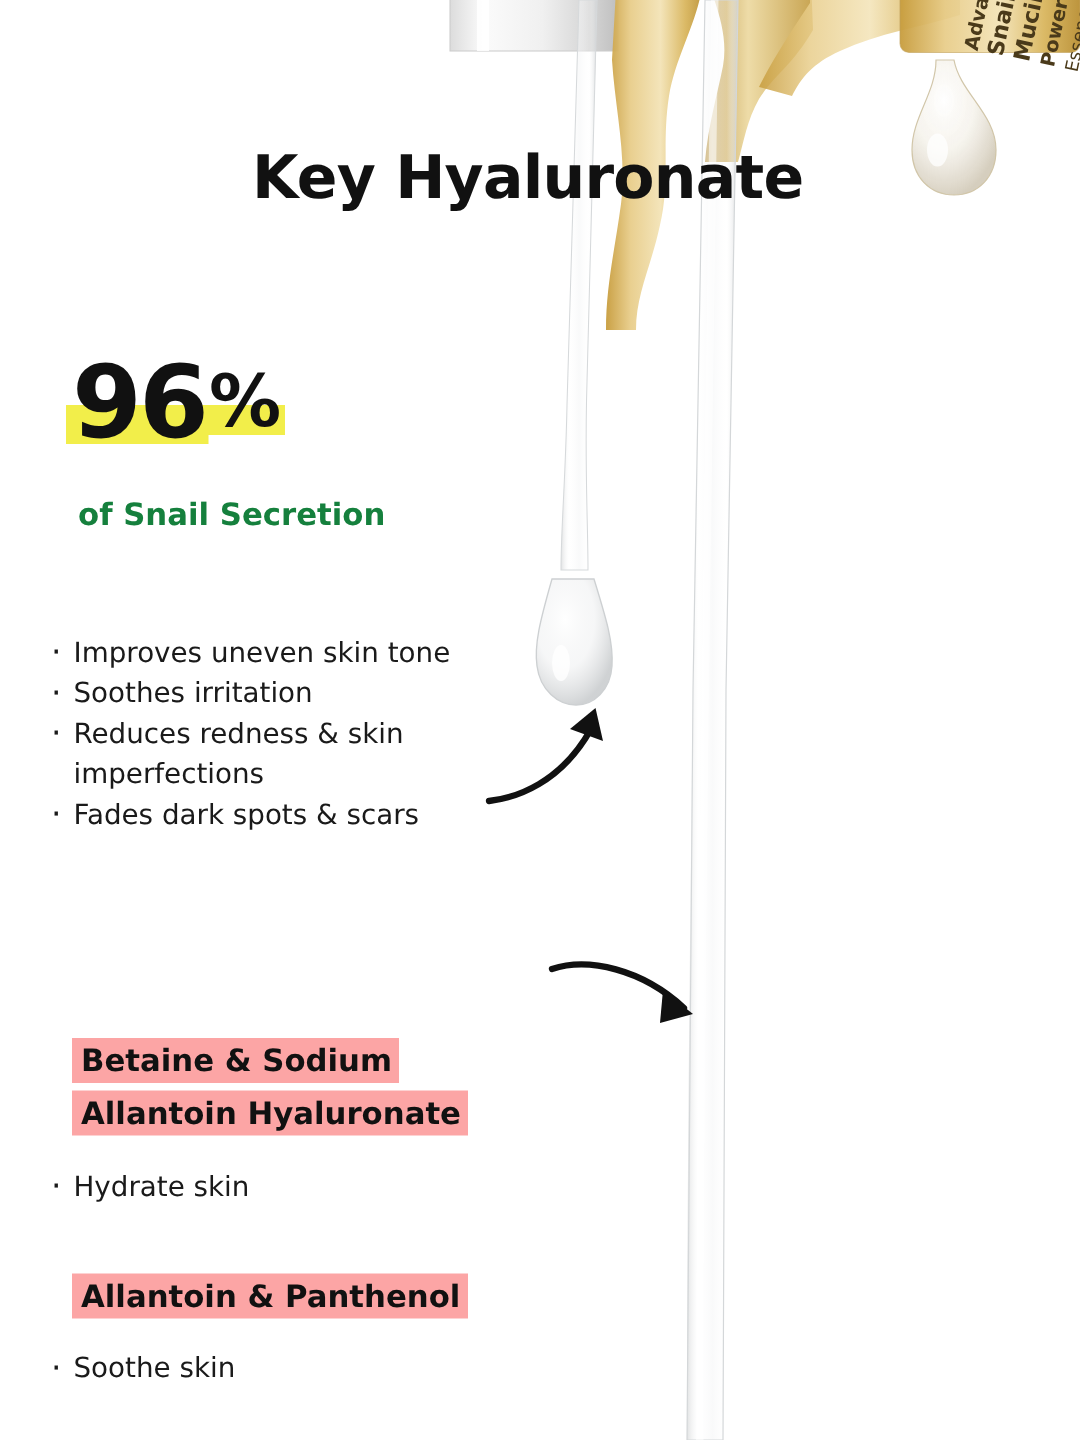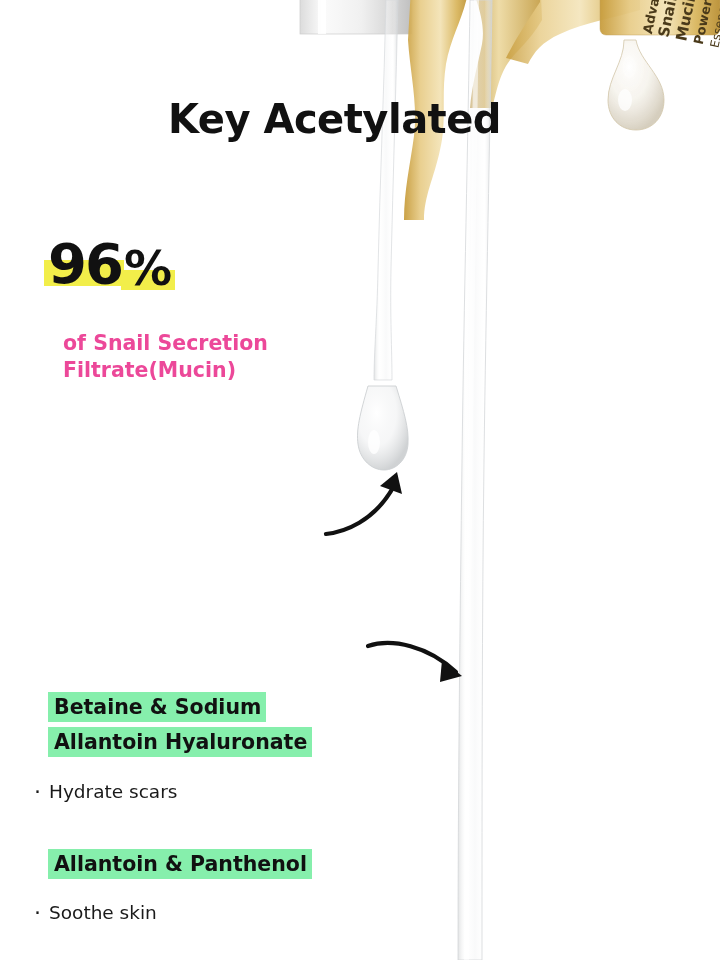--- a/index.html
+++ b/index.html
@@ -42,21 +42,21 @@
 
   .pct-wrap {
     position: absolute;
     left: 48px;
     top: 238px;
     display: flex;
     align-items: flex-start;
   }
   .pct-num {
     position: relative;
-    font-size: 56px;
+    font-size: 67px;
     font-weight: 700;
     line-height: 0.92;
     letter-spacing: -2px;
     color: #111111;
     z-index: 2;
   }
   .pct-num::after {
     content: "";
     position: absolute;
     left: -4px;
@@ -82,27 +82,27 @@
     left: -3px;
     right: -3px;
     bottom: 2px;
     height: 20px;
     background: #f2ee4a;
     z-index: -1;
   }
 
   .subhead {
     position: absolute;
-    left: 63px;
+    left: 52px;
     top: 330px;
     width: 320px;
     font-size: 20.5px;
     font-weight: 700;
     line-height: 1.32;
-    color: #ec4899;
+    color: #15803d;
   }
 
   .bullet-list {
     position: absolute;
     list-style: none;
     margin: 0;
     padding: 0;
   }
   .bullet-list li {
     position: relative;
@@ -132,21 +132,21 @@
     position: absolute;
   }
   .hl-line {
     display: inline-block;
     position: relative;
     font-size: 20.5px;
     font-weight: 700;
     line-height: 1.18;
     color: #111111;
     padding: 3px 5px 3px 6px;
-    background: #86efac;
+    background: #fca5a5;
     margin-bottom: 5px;
   }
 
   #betaine-block { left: 48px; top: 692px; }
   #allantoin-block { left: 48px; top: 832px; margin-top: 17px; }
 
   #betaine-bullets { left: 32px; top: 778px; width: 300px; }
   #allantoin-bullets { left: 32px; top: 878px; width: 300px; margin-top: 21px; }
 
   .arrow {
@@ -235,50 +235,55 @@
   </g>
 
   <g>
     <path d="M470,0 C468,140 464,300 462,460 C460,620 458,790 458,960 L482,960 C482,790 482,620 484,460 C486,300 490,140 492,0 Z" fill="url(#glassGrad)" stroke="#d4d7d9" stroke-width="0.8"></path>
     <path d="M474,0 C472,160 469,340 467,520 C465,700 464,840 464,960 L469,960 C469,840 470,700 472,520 C474,340 477,160 479,0 Z" fill="#ffffff" opacity="0.55"></path>
   </g>
 </svg>
 
 <div class="content">
 
-  <div class="title">Key Acetylated</div>
+  <div class="title">Key Hyaluronate</div>
 
   <div class="pct-wrap">
     <span class="pct-num">96</span>
     <span class="pct-sign">%</span>
   </div>
 
   <div class="subhead">
     <div>of Snail Secretion</div>
-    <div>Filtrate(Mucin)</div>
-  </div>
-
+  </div>
+
+  <ul class="bullet-list" id="mucin-bullets">
+    <li>Improves uneven skin tone</li>
+    <li>Soothes irritation</li>
+    <li>Reduces redness &amp; skin imperfections</li>
+    <li>Fades dark spots &amp; scars</li>
+  </ul>
 
   <svg class="arrow" id="arrow-mucin" width="110" height="80" viewBox="0 0 110 80">
     <path d="M8,72 C26,70 56,60 76,24" fill="none" stroke="#111111" stroke-width="4.2" stroke-linecap="round"></path>
     <path d="M62,24 L79,10 L84,32 Z" fill="#111111"></path>
   </svg>
 
   <svg class="arrow" id="arrow-hydrate" width="120" height="70" viewBox="0 0 120 70">
     <path d="M6,14 C30,6 66,14 94,40" fill="none" stroke="#111111" stroke-width="4.2" stroke-linecap="round"></path>
     <path d="M80,28 L100,44 L78,50 Z" fill="#111111"></path>
   </svg>
 
   <div class="hl-block" id="betaine-block">
     <div><span class="hl-line">Betaine &amp; Sodium</span></div>
     <div><span class="hl-line">Allantoin Hyaluronate</span></div>
   </div>
 
   <ul class="bullet-list" id="betaine-bullets">
-    <li>Hydrate scars</li>
+    <li>Hydrate skin</li>
   </ul>
 
   <div class="hl-block" id="allantoin-block">
     <div><span class="hl-line">Allantoin &amp; Panthenol</span></div>
   </div>
 
   <ul class="bullet-list" id="allantoin-bullets">
     <li>Soothe skin</li>
   </ul>
 

